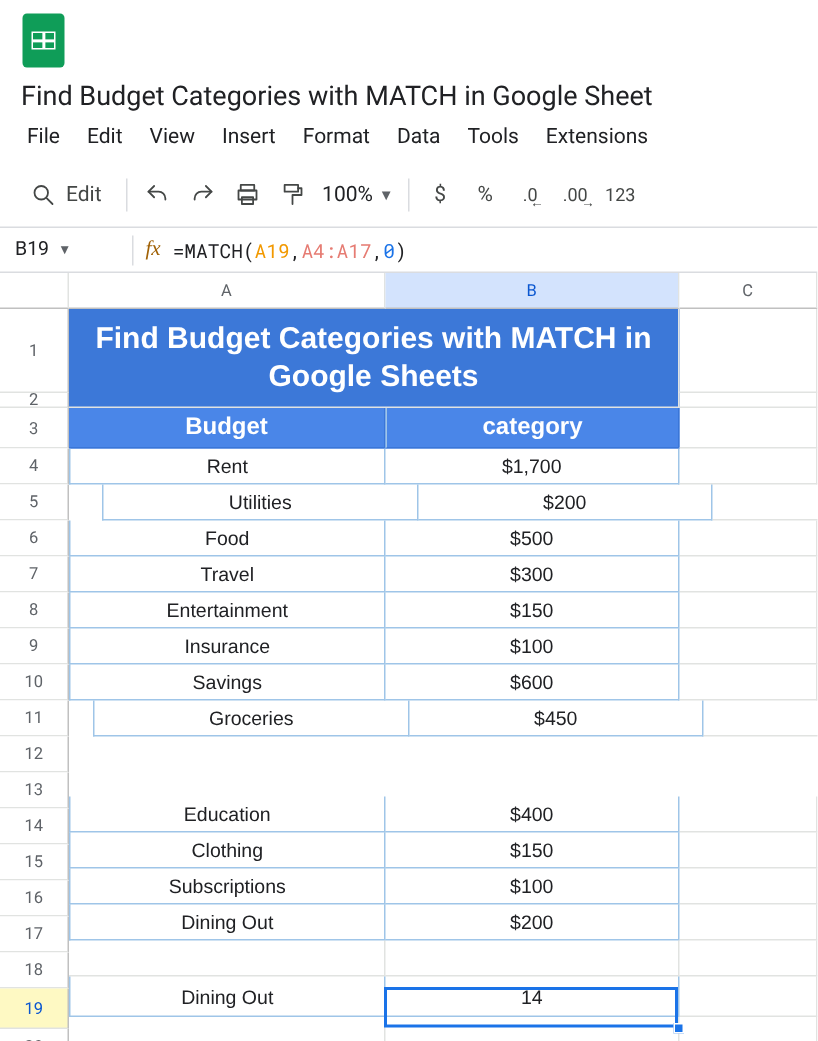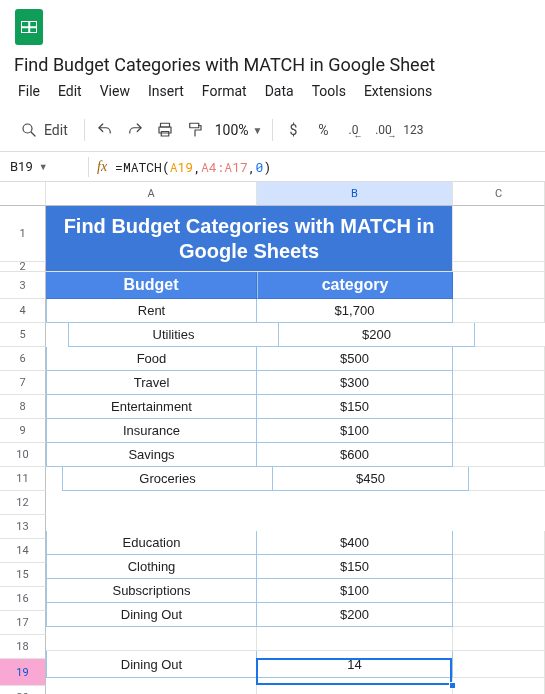--- a/index.html
+++ b/index.html
@@ -88,21 +88,21 @@
 .colhead.corner { background: #fff; }
 .colhead.selected { background: #d3e3fd; color: #0b57d0; }
 
 .gridbody { display: grid; grid-template-columns: 46px 1fr; }
 .rowheads { display: flex; flex-direction: column; }
 .rowhead {
   border-right: 1px solid #c0c0c0; border-bottom: 1px solid #e1e3e1;
   display: flex; align-items: center; justify-content: center;
   font-size: 11px; color: #5f6368; background: #fff;
 }
-.rowhead.selected { background: #f9a8d4; color: #0b57d0; }
+.rowhead.selected { background: #fef9c3; color: #0b57d0; }
 
 .cells { position: relative; }
 .row { display: grid; grid-template-columns: 211px 196px 92px; }
 .cell {
   border-right: 1px solid #e1e3e1; border-bottom: 1px solid #e1e3e1;
   display: flex; align-items: center; padding: 0 4px;
   font-family: Arial, sans-serif; font-size: 13px;
   overflow: hidden;
 }
 .title-cell {

